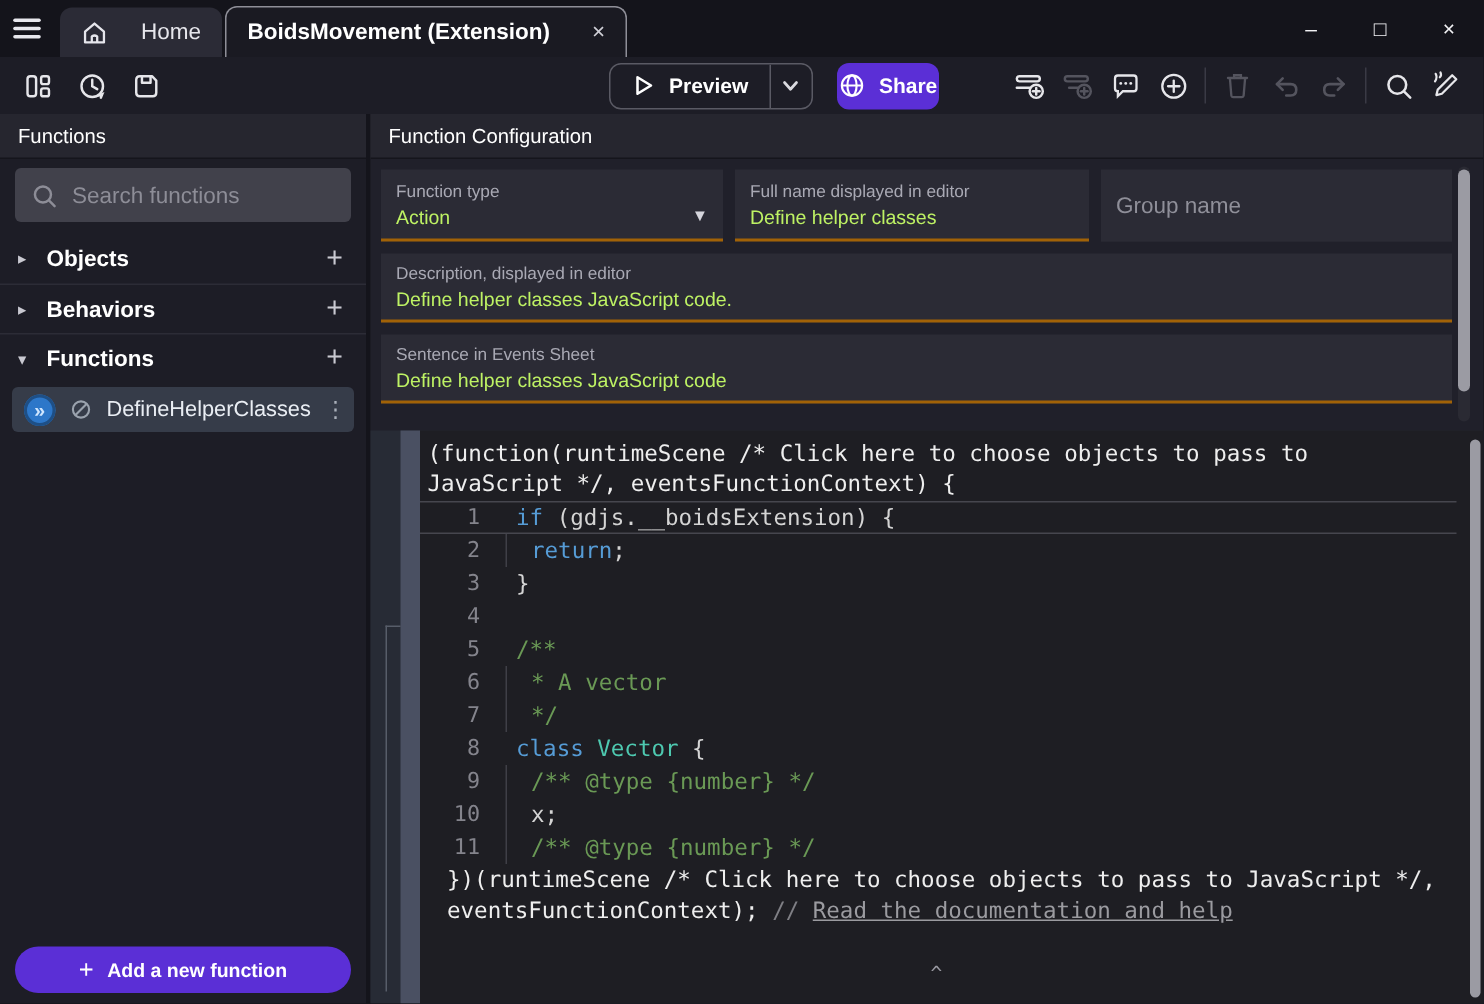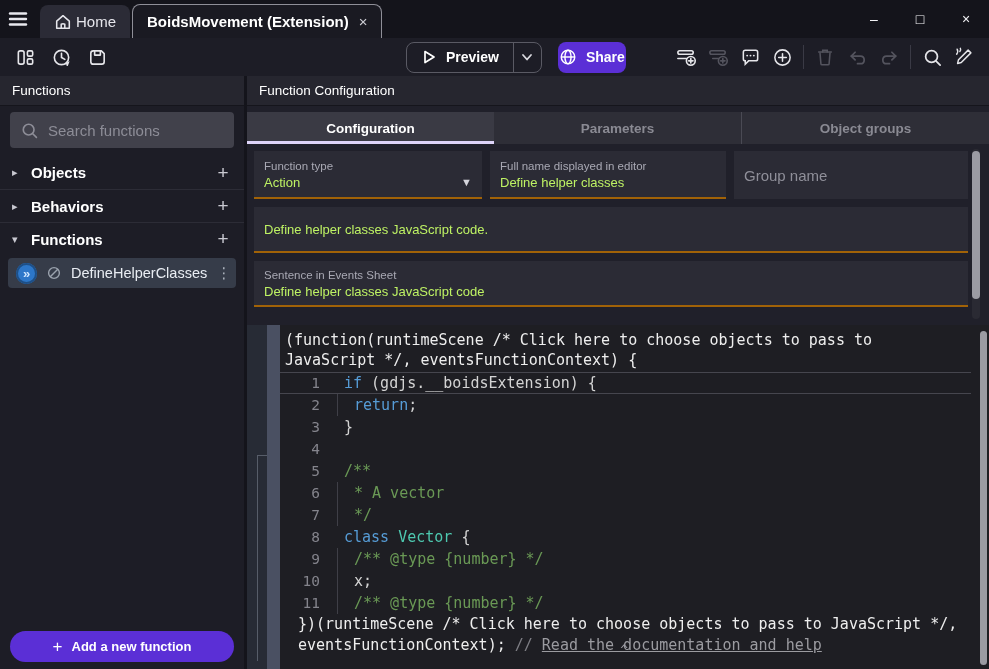--- a/index.html
+++ b/index.html
@@ -3,21 +3,21 @@
 <meta charset="utf-8">
 <style>
   * { box-sizing: border-box; margin: 0; padding: 0; }
   html,body { width: 989px; height: 669px; overflow: hidden; background:#14141b;
     font-family:"Liberation Sans", sans-serif; }
   .app { position:relative; width:989px; height:669px; background:#14141b; color:#fff; }
 
   
   .titlebar { height:38px; display:flex; align-items:flex-end; position:relative; background:#14141b; }
   .hamburger { width:36px; height:38px; display:flex; align-items:center; justify-content:center; color:#e8e8ee; cursor:pointer; }
-  .tab { display:flex; align-items:center; gap:4px; padding:16px 14px; height:33px; border-radius:8px 8px 0 0; font-size:15px; }
+  .tab { display:flex; align-items:center; gap:22px; padding:16px 14px; height:33px; border-radius:8px 8px 0 0; font-size:15px; }
   .tab-home { background:#2b2b36; color:#e6e6ec; margin-left:4px; }
   .tab-active { background:#1a1a22; border:1px solid #8f8f98; border-bottom:none; height:34px; color:#fff; font-weight:bold; margin-left:2px; }
   .tab-close { color:#cfcfd6; font-size:15px; margin-left:6px; cursor:pointer; font-weight:normal; }
   .win-controls { position:absolute; right:0; top:0; height:38px; display:flex; align-items:center; }
   .win-btn { width:46px; height:38px; display:flex; align-items:center; justify-content:center; color:#f2f2f5; font-size:14px; cursor:pointer; }
 
   
   .toolbar { height:38px; background:#1d1d26; display:flex; align-items:center; padding:0 10px; gap:6px; }
   .tb-icon { width:30px; height:30px; display:flex; align-items:center; justify-content:center; color:#e6e6ea; cursor:pointer; }
   .tb-icon.dim { color:#54545e; }
@@ -333,44 +333,40 @@
         <span class="plus-sign">+</span>
         <span>Add a new function</span>
       </button>
     </div>
 
     <div class="rightpanel">
       <div class="panel-header">
         <span>Function Configuration</span>
       </div>
 
-      <div class="cfgtabs">
-        <div class="cfgtab active">Configuration</div>
-        <div class="cfgtab">Parameters</div>
-        <div class="cfgtab sep">Object groups</div>
-      </div>
 
       <div class="cfgbody">
         <div class="frow">
           <div class="field f-type">
             <span class="lbl">Function type</span>
             <span class="valrow">
               <span class="val">Action</span>
               <span class="dd-arrow">▼</span>
             </span>
           </div>
           <div class="field f-name">
             <span class="lbl">Full name displayed in editor</span>
             <span class="val">Define helper classes</span>
           </div>
           <div class="field f-group">
             <input type="text" placeholder="Group name" style="">
           </div>
         </div>
         <div class="field fwide">
+          <span class="lbl">Description, displayed in editor</span>
           <span class="val">Define helper classes JavaScript code.</span>
         </div>
         <div class="field fwide">
           <span class="lbl">Sentence in Events Sheet</span>
           <span class="val">Define helper classes JavaScript code</span>
         </div>
         <div class="cfg-scroll">
           <div class="cfg-thumb"></div>
         </div>
       </div>

